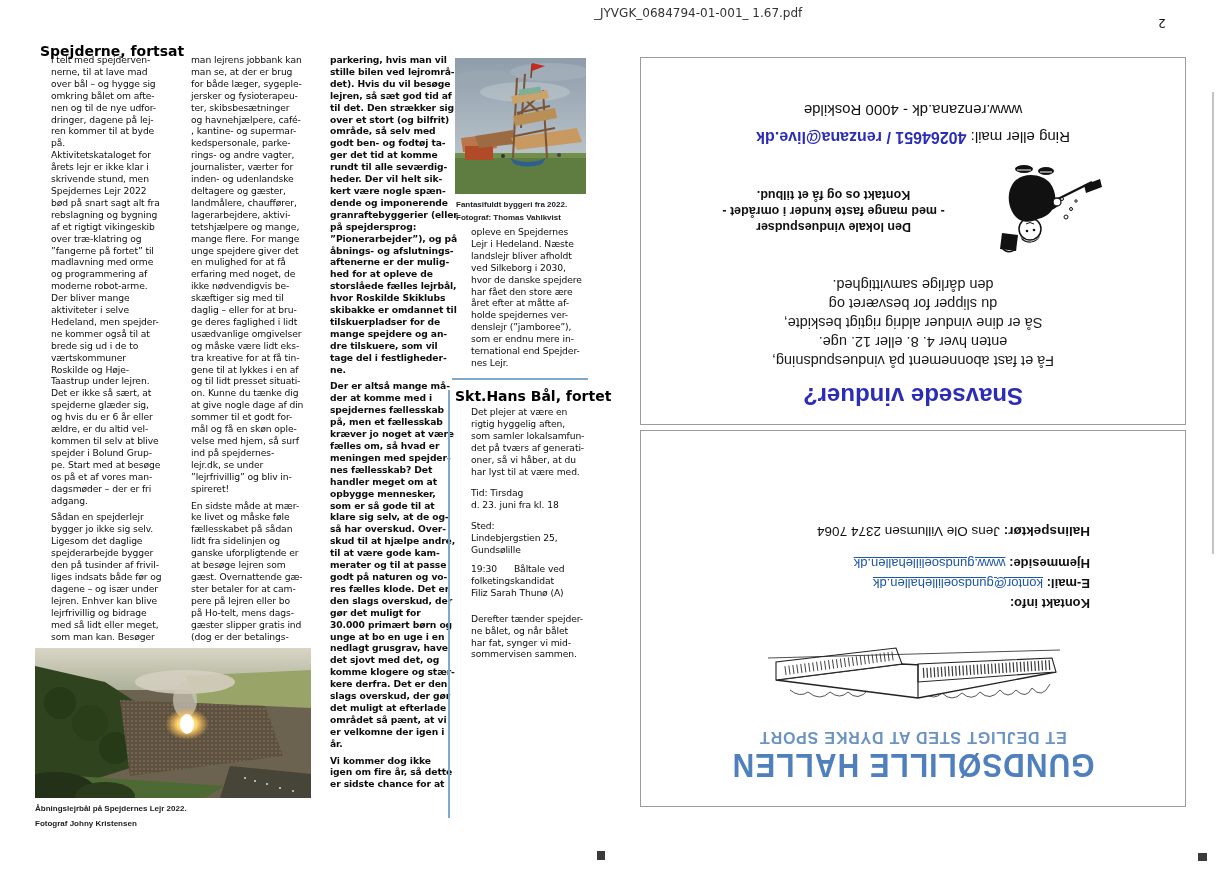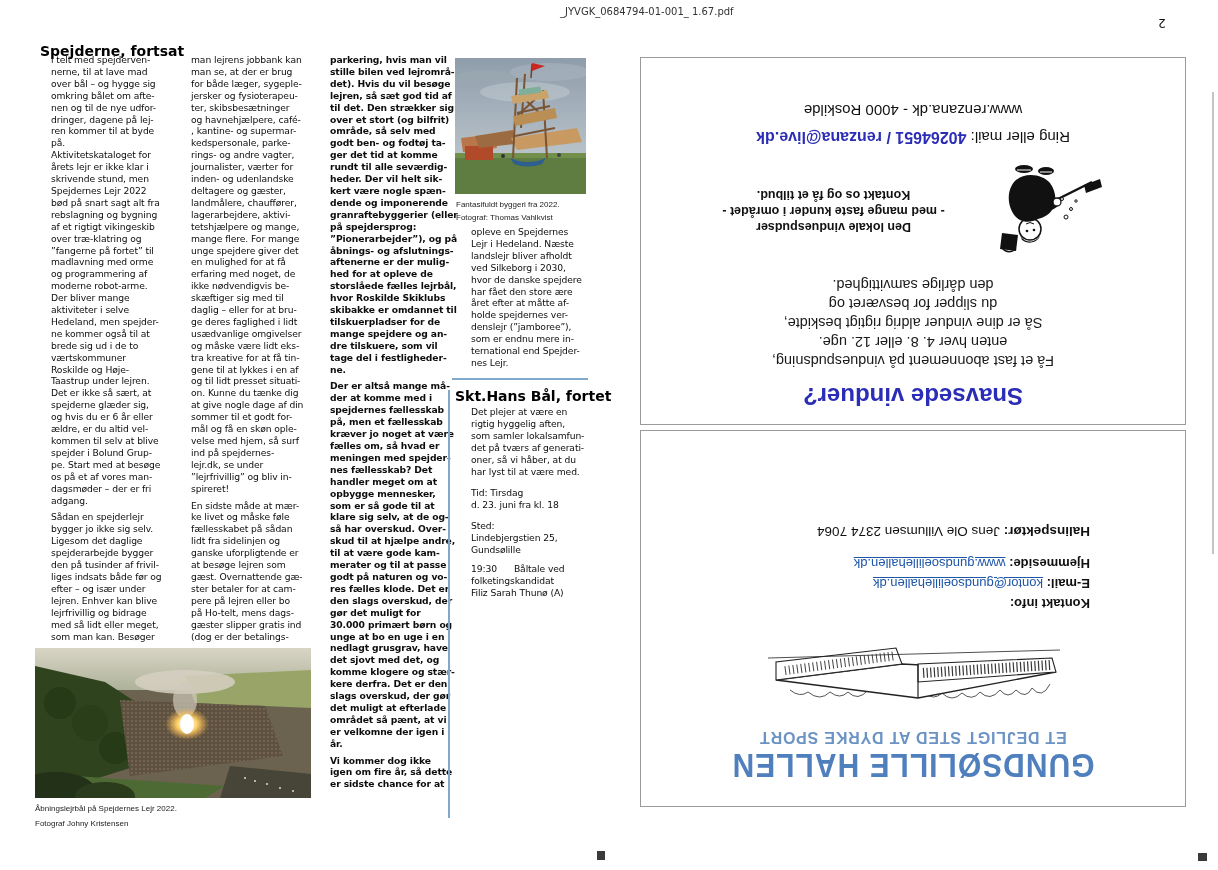--- a/index.html
+++ b/index.html
@@ -1,27 +1,27 @@
 <!DOCTYPE html>
 <html><head>
 <meta charset="utf-8">
 <style>
   html,body{margin:0;padding:0;background:#fff;}
   .screen{position:relative;width:1218px;height:870px;background:#ffffff;overflow:hidden;
           font-family:"DejaVu Sans",sans-serif;color:#111;}
   
-  .pdf-name{position:absolute;left:560px;top:6px;font-size:10px;color:#333;letter-spacing:0;}
+  .pdf-name{position:absolute;left:594px;top:6px;font-size:12px;color:#333;letter-spacing:0;}
   .page-num{position:absolute;left:1158px;top:16px;font-size:12px;color:#111;transform:rotate(180deg);}
   .v-scroll{position:absolute;left:1212px;top:92px;width:2px;height:462px;background:#c4c4c4;}
   .mark{position:absolute;background:#3a3a3a;}
   
   .art-head{position:absolute;font-size:14px;font-weight:bold;color:#000;}
   .col{position:absolute;width:142px;font-size:9.2px;line-height:11.9px;letter-spacing:-0.1px;color:#0d0d0d;margin-left:16px;}
   .col .para{white-space:pre;margin:0 0 5px 0;}
-  .cap{position:absolute;font-size:8px;font-weight:400;color:#1c1c1c;
+  .cap{position:absolute;font-size:8px;font-weight:700;color:#1c1c1c;
        font-family:"Liberation Sans",sans-serif;}
   .photo{position:absolute;overflow:hidden;}
   .hr-blue{position:absolute;height:2px;background:#7fa8cc;}
   .vr-blue{position:absolute;width:2px;background:#7fa8cc;}
   .blk{margin:0;}
   .blk b{font-weight:normal;text-align:right;}
   
   .ad-box{position:absolute;border:1px solid #9b9b9b;background:#fff;}
   .ad-rot{position:absolute;inset:0;transform:rotate(180deg);}
   .rz-head{margin-top:14px;text-align:center;font-size:24px;font-weight:bold;color:#2b2db6;
@@ -99,21 +99,21 @@
 pe. Start med at besøge
 os på et af vores man-
 dagsmøder – der er fri
 adgang.</p>
     <p class="para">Sådan en spejderlejr
 bygger jo ikke sig selv.
 Ligesom det daglige
 spejderarbejde bygger
 den på tusinder af frivil-
 liges indsats både før og
-efter – og især under
+dagene – og især under
 lejren. Enhver kan blive
 lejrfrivillig og bidrage
 med så lidt eller meget,
 som man kan. Besøger</p>
   </div>
 
   <div class="col" style="left:175px;top:54px;">
     <p class="para">man lejrens jobbank kan
 man se, at der er brug
 for både læger, sygeple-
@@ -297,20 +297,24 @@
 oner, så vi håber, at du
 har lyst til at være med.</p>
     <p class="para blk" style="margin-top:10px;"><b>Tid:</b><span> Tirsdag
 d. 23. juni fra kl. 18</span></p>
     <p class="para blk" style="margin-top:9px;"><b>Sted:</b><span>
 Lindebjergstien 25,
 Gundsølille</span></p>
     <p class="para" style="margin-top:7px;">19:30      Båltale ved
 folketingskandidat
 Filiz Sarah Thunø (A)</p>
+    <p class="para" style="margin-top:14px;">Derefter tænder spejder-
+ne bålet, og når bålet
+har fat, synger vi mid-
+sommervisen sammen.</p>
   </div>
 
   <div class="photo" style="left:35px;top:648px;width:276px;height:150px;">
     <svg viewBox="0 0 276 150" width="276" height="150">
       <defs>
         <radialGradient id="flame" cx=".5" cy=".5" r=".5">
           <stop offset="0" stop-color="#ffffff"></stop>
             <stop offset=".45" stop-color="#ffd36b"></stop>
             <stop offset="1" stop-color="#ffb448" stop-opacity="0"></stop>
         </radialGradient>

